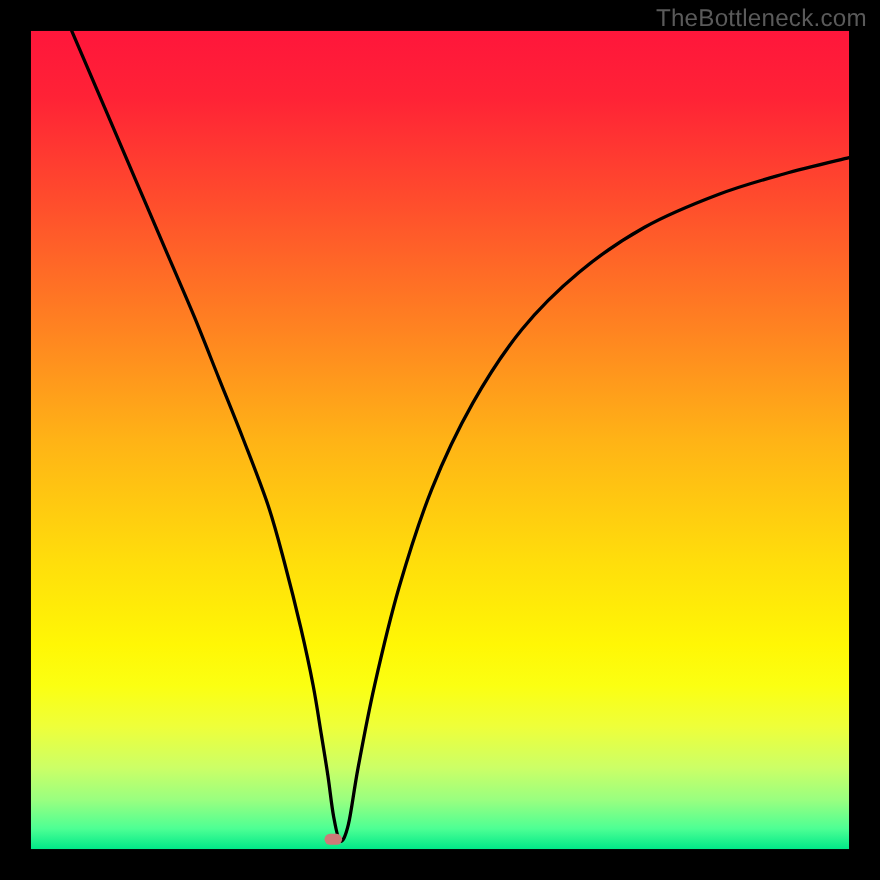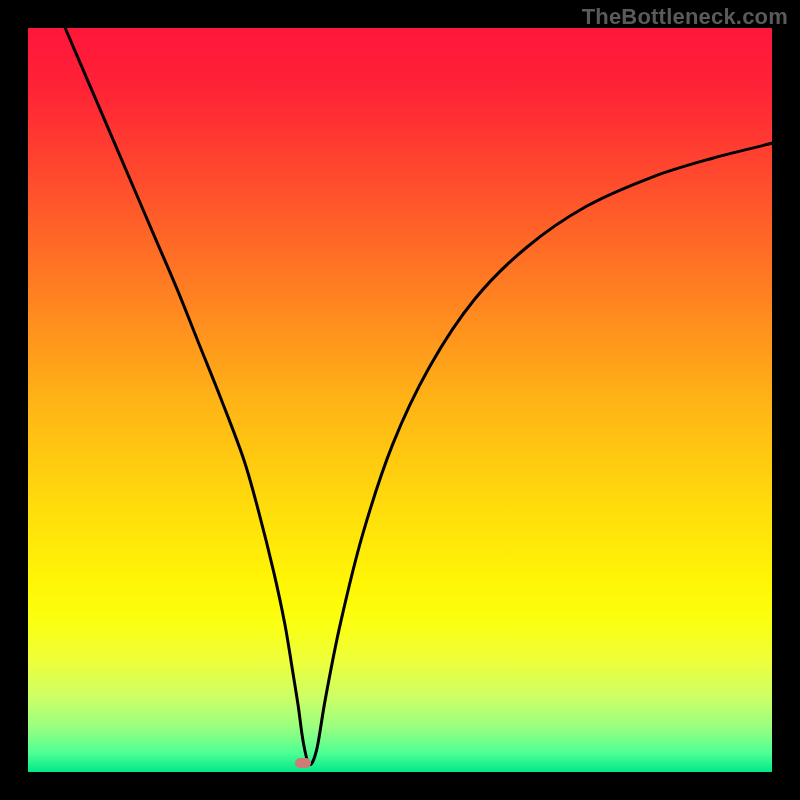--- a/index.html
+++ b/index.html
@@ -25,21 +25,21 @@
     top: 0;
     width: 744px;
     height: 744px;
   }
   .watermark {
     position: absolute;
     top: 4px;
     right: 12px;
     color: #5a5a5a;
     font-size: 22px;
-    font-weight: 700;
+    font-weight: 400;
     letter-spacing: 0.2px;
     user-select: none;
   }
   .marker {
     position: absolute;
     width: 16px;
     height: 10px;
     border-radius: 6px;
     transform: translate(-50%, -50%);
   }

